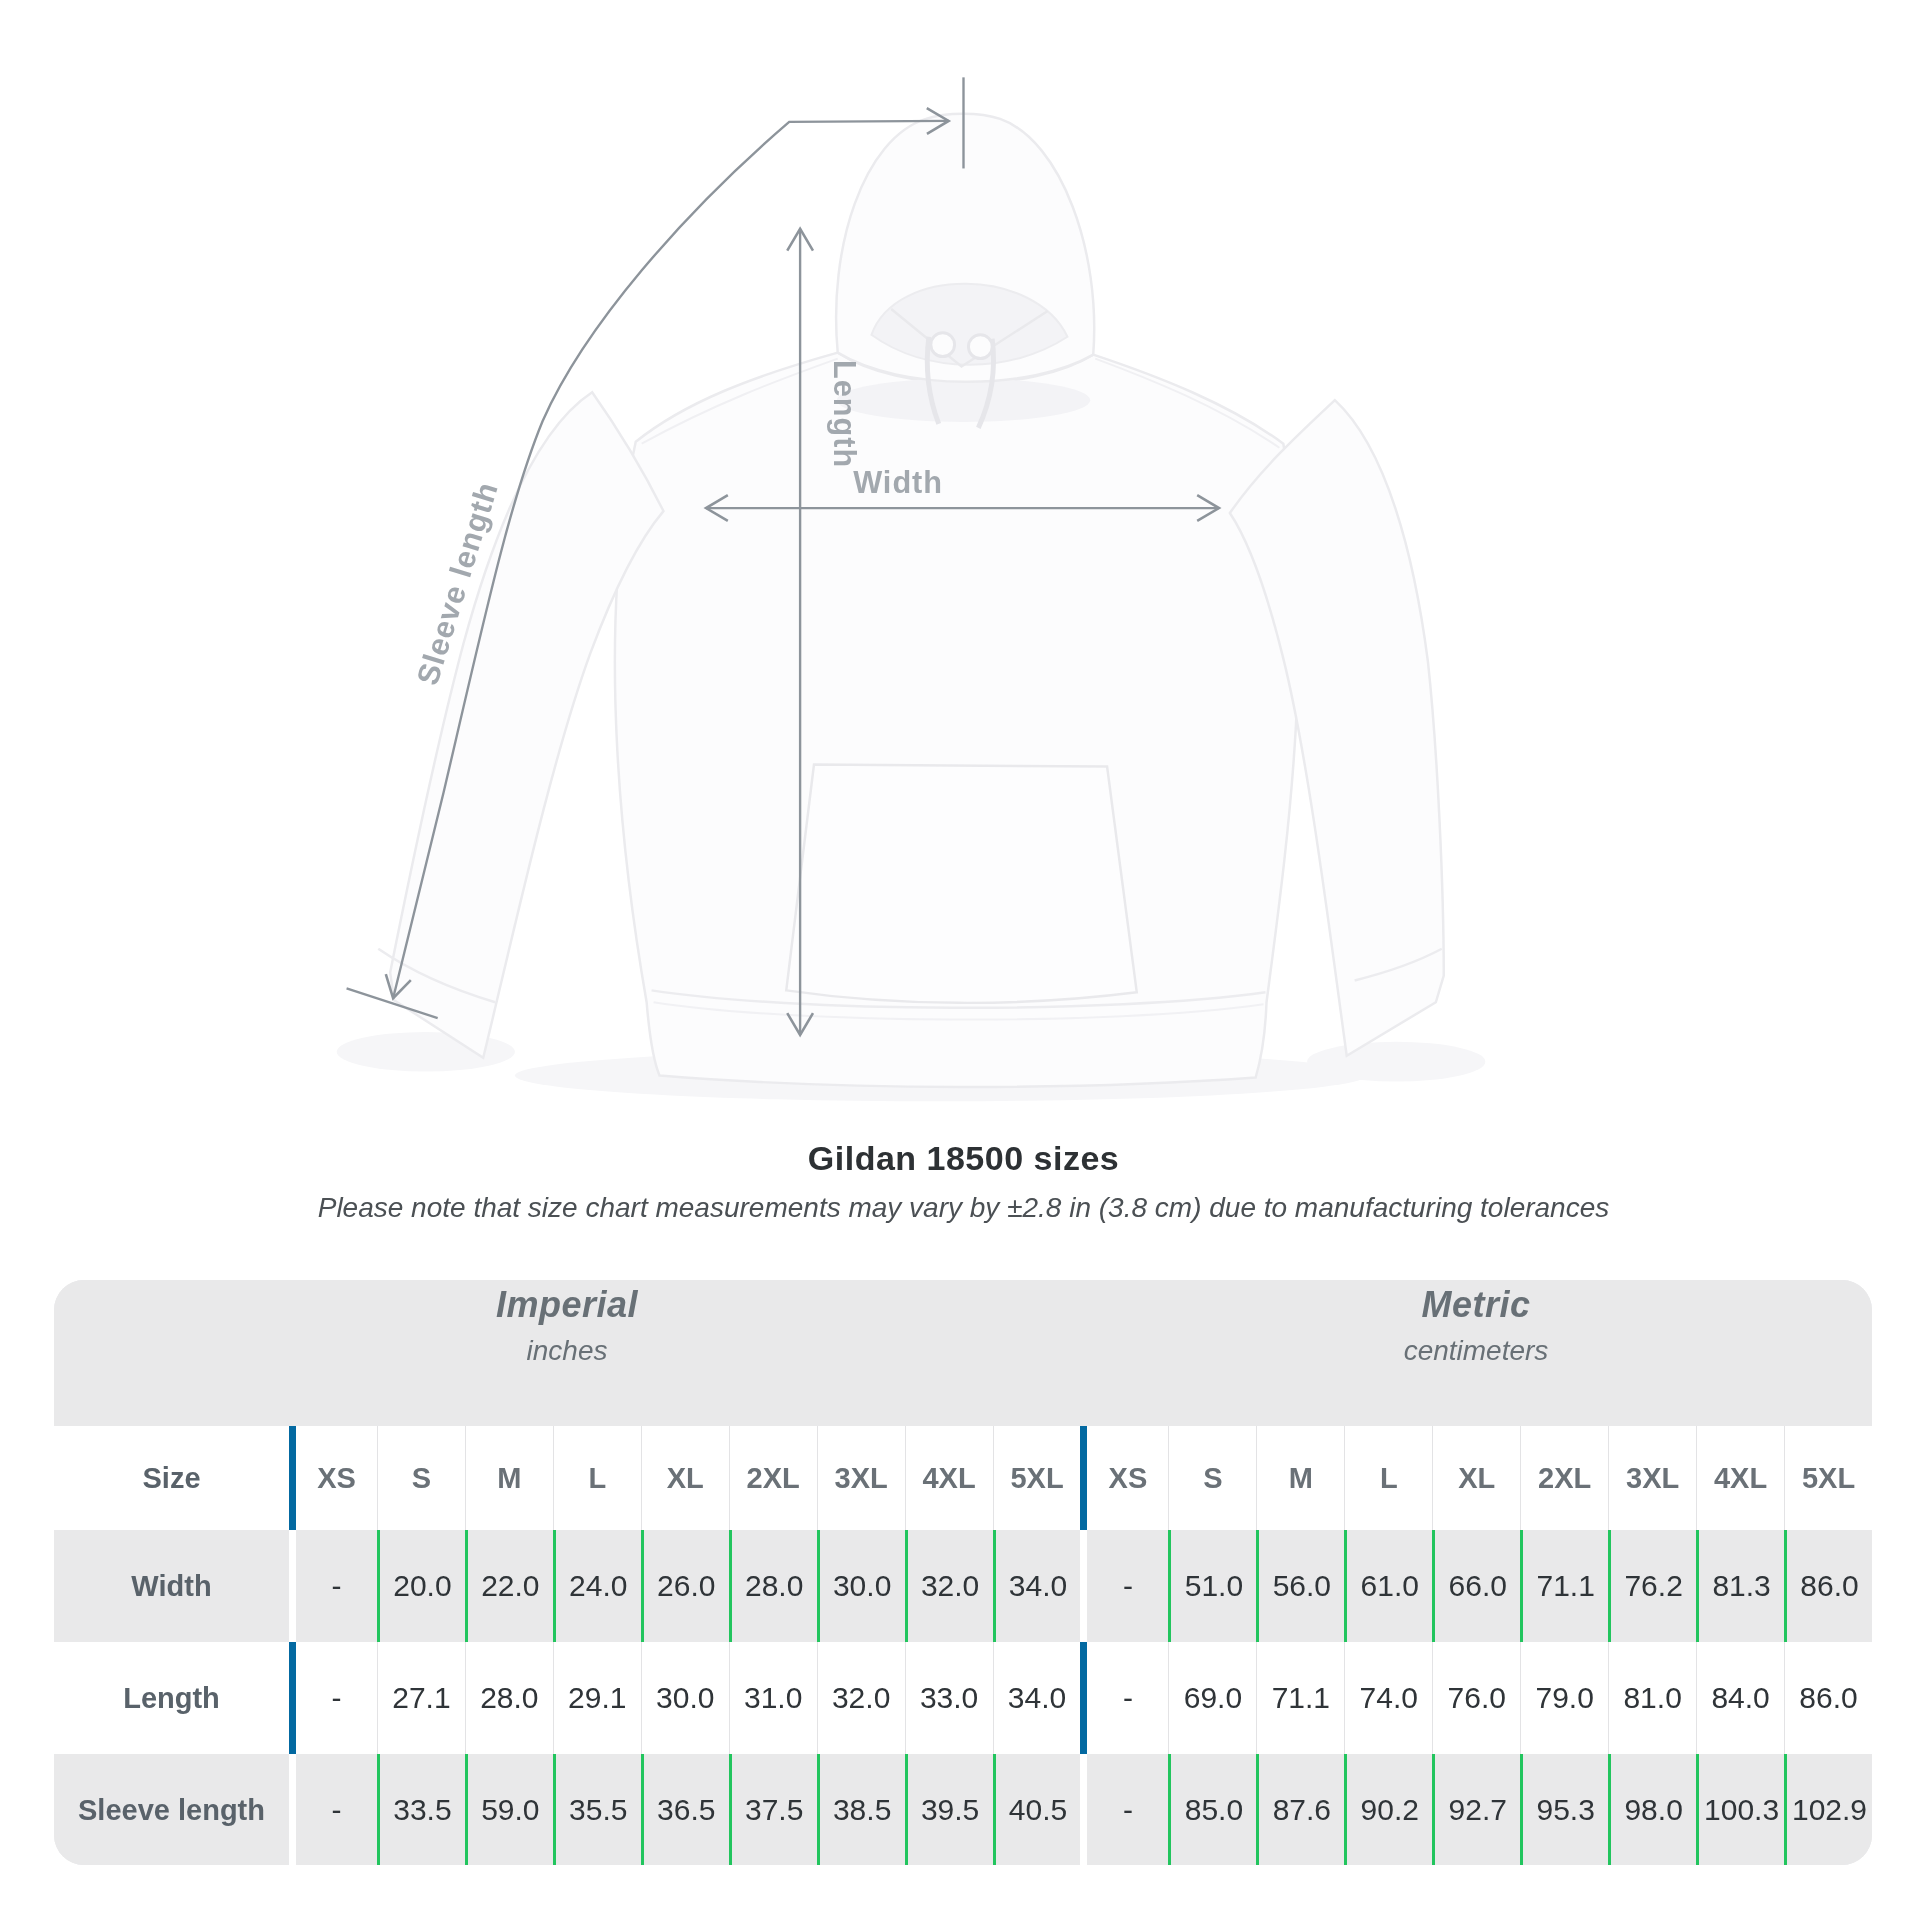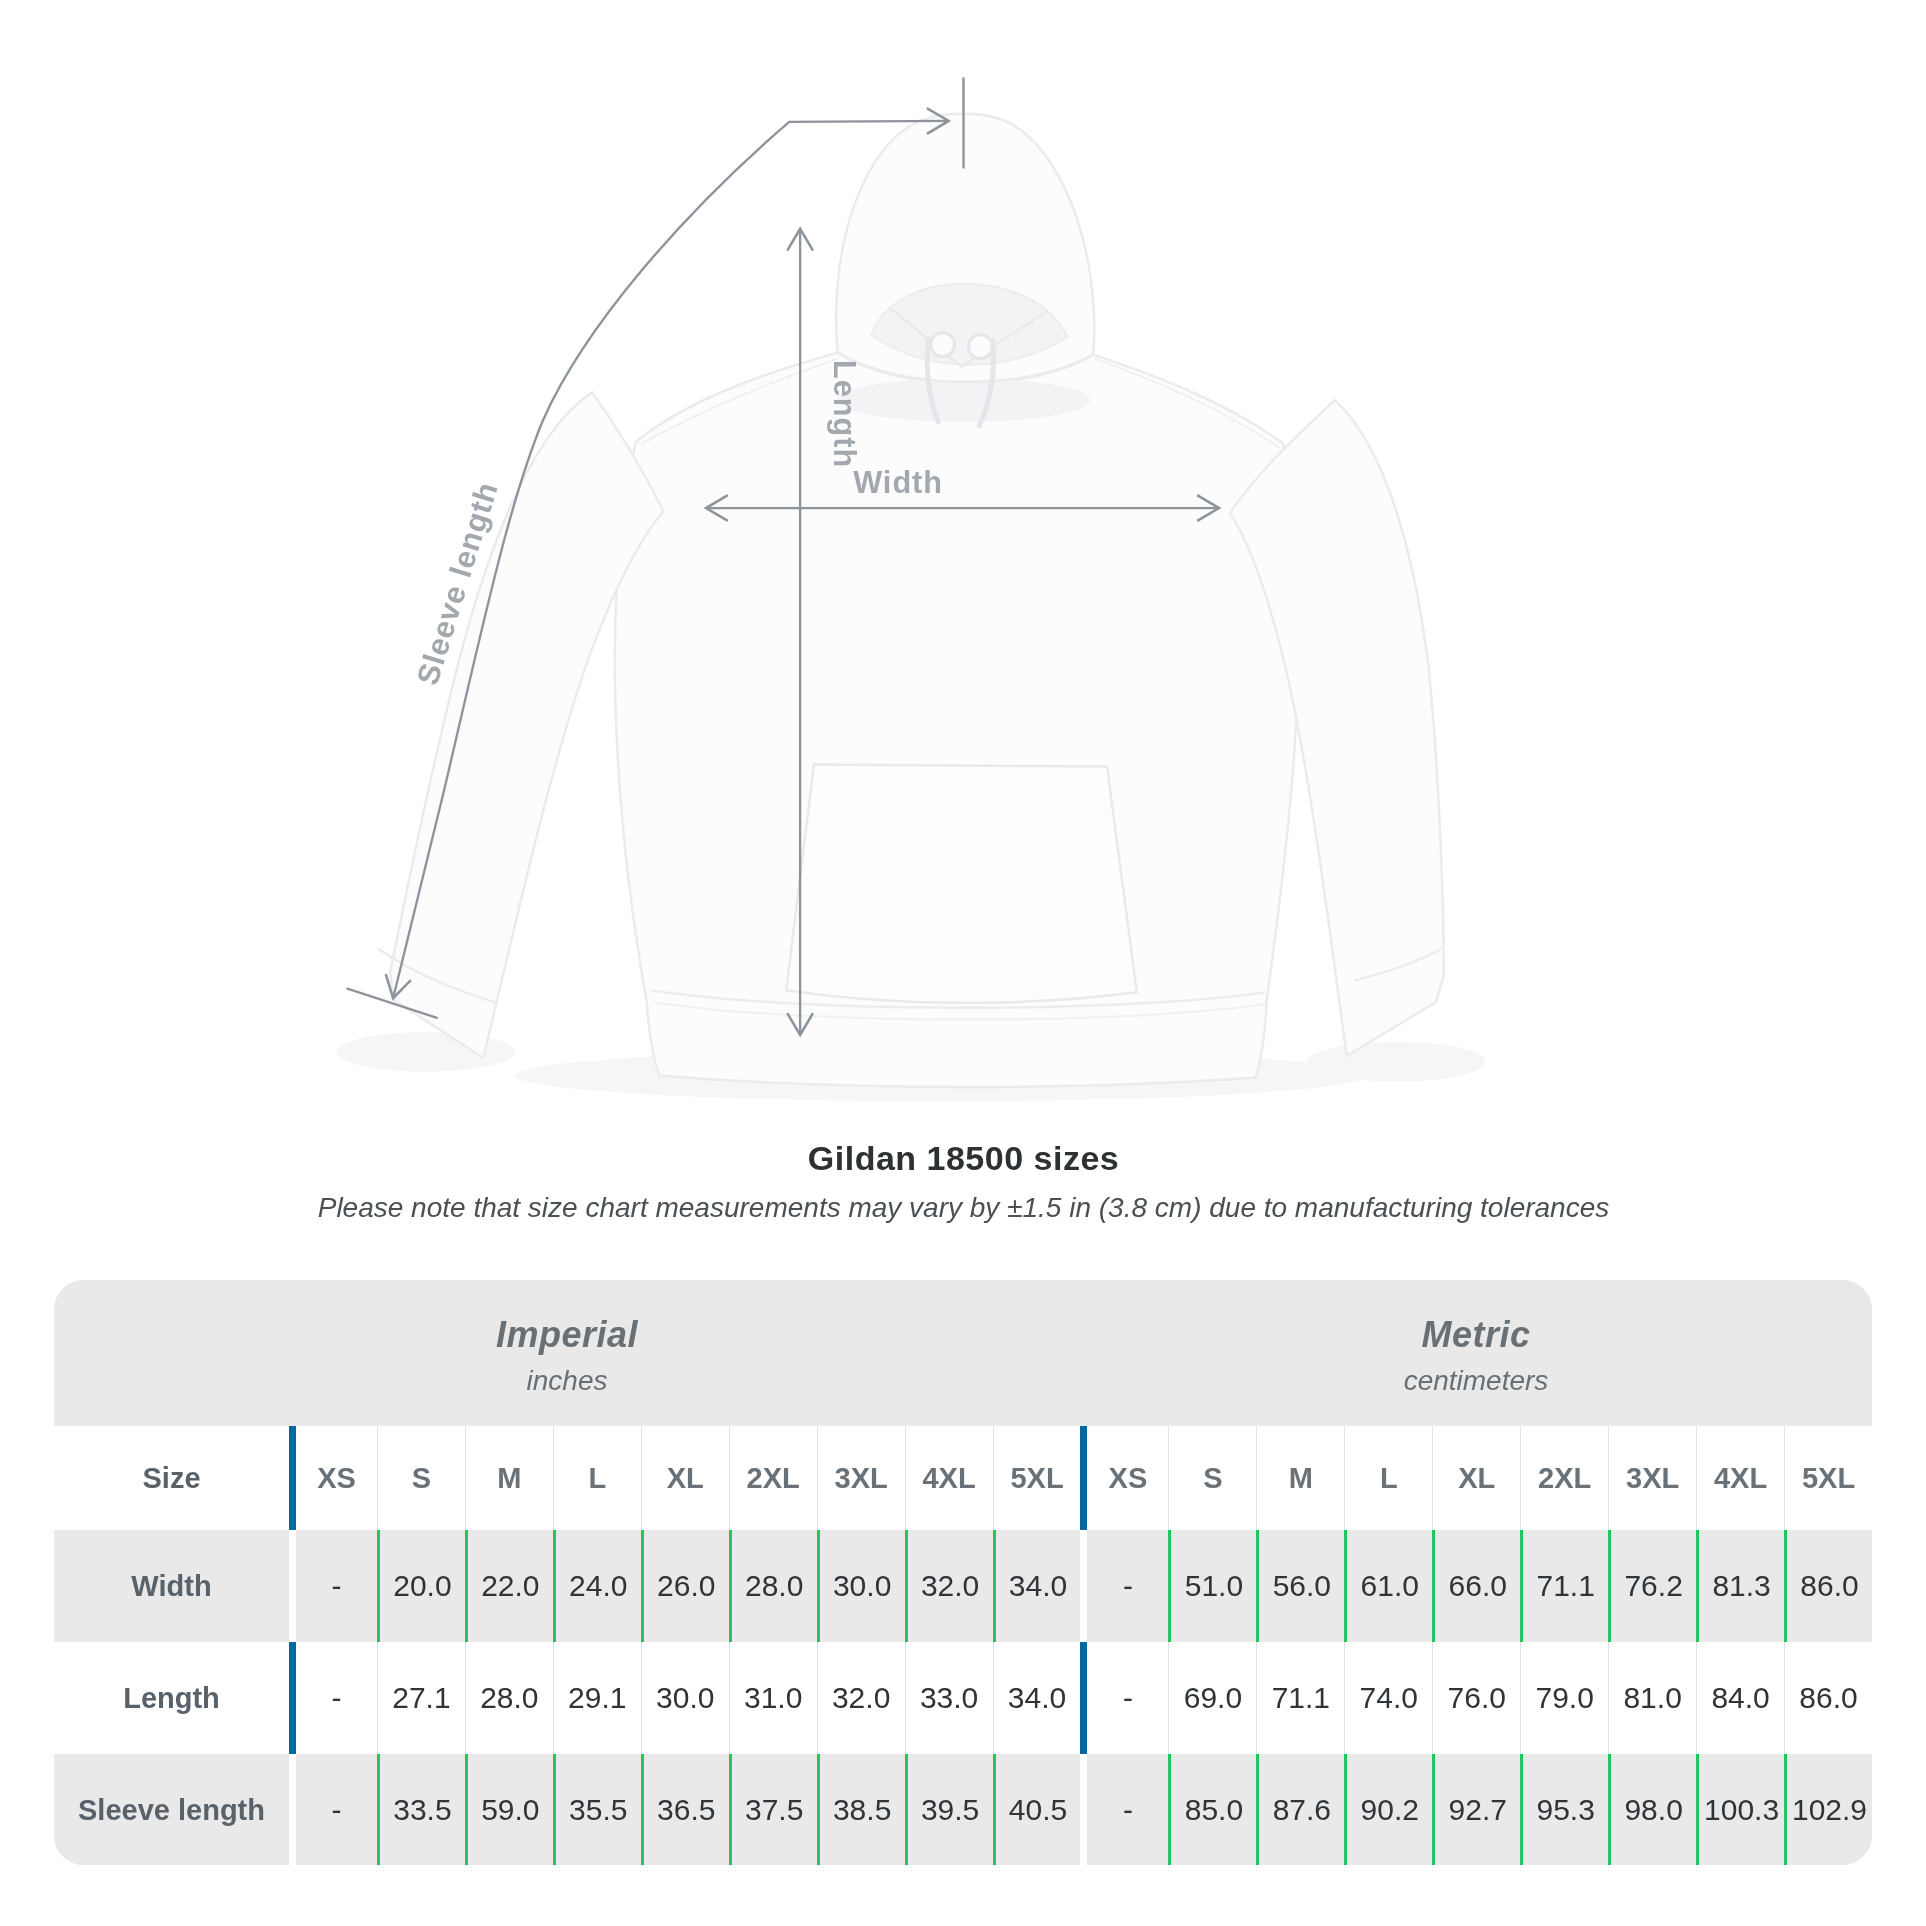--- a/index.html
+++ b/index.html
@@ -9,21 +9,21 @@
   .figure svg{display:block;}
 
   .heading{position:absolute;left:0;top:1139px;width:1927px;text-align:center;}
   .heading h1{margin:0;font-size:34px;font-weight:bold;color:#2d3134;letter-spacing:0.5px;}
   .heading p{margin:14px 0 0 0;font-size:28px;font-style:italic;color:#4b5054;}
 
   .size-table{position:absolute;left:54px;top:1280px;width:1818px;height:585px;
               background:#e9e9ea;border-radius:30px;overflow:hidden;}
   .row{display:grid;grid-template-columns:235px repeat(18,1fr);}
   .group-row{display:grid;grid-template-columns:1026px 1fr;height:146px;background:#e9e9ea;}
-  .group{display:flex;flex-direction:column;align-items:center;justify-content:center;gap:9px;padding-top:4px;}
+  .group{display:flex;flex-direction:column;align-items:center;justify-content:flex-start;gap:9px;padding-top:4px;}
   .gname{font-size:36px;font-weight:bold;font-style:italic;color:#687076;letter-spacing:0.5px;}
   .gunit{font-size:28px;font-style:italic;color:#687076;}
 
   .size-row{height:104px;background:#ffffff;}
   .data-row{height:112px;}
   .row-w{background:#ffffff;}
   .row-g{background:#e9e9ea;}
 
   .lab,.cel{display:flex;align-items:center;justify-content:center;}
   .lab{font-size:29px;font-weight:bold;color:#59626a;text-align:center;}
@@ -103,21 +103,21 @@
 
       <g>
         <path d="M 713,513 L 1231,513" fill="none" stroke="#8d949b" stroke-width="2.4" marker-start="url(#chev)" marker-end="url(#chev)"></path>
         <text x="907" y="498" text-anchor="middle" font-size="31" font-weight="bold" fill="#a2a8ae" letter-spacing="1">Width</text>
       </g>
     </svg>
   </div>
 
   <div class="heading">
     <h1>Gildan 18500 sizes</h1>
-    <p>Please note that size chart measurements may vary by ±1.5 in (3.8 cm) due to manufacturing tolerances</p>
+    <p>Please note that size chart measurements may vary by ±2.8 in (3.8 cm) due to manufacturing tolerances</p>
   </div>
 
   <div class="size-table">
 
     <div class="group-row">
       <div class="group">
         <div class="gname">Imperial</div>
         <div class="gunit">inches</div>
       </div>
       <div class="group">

